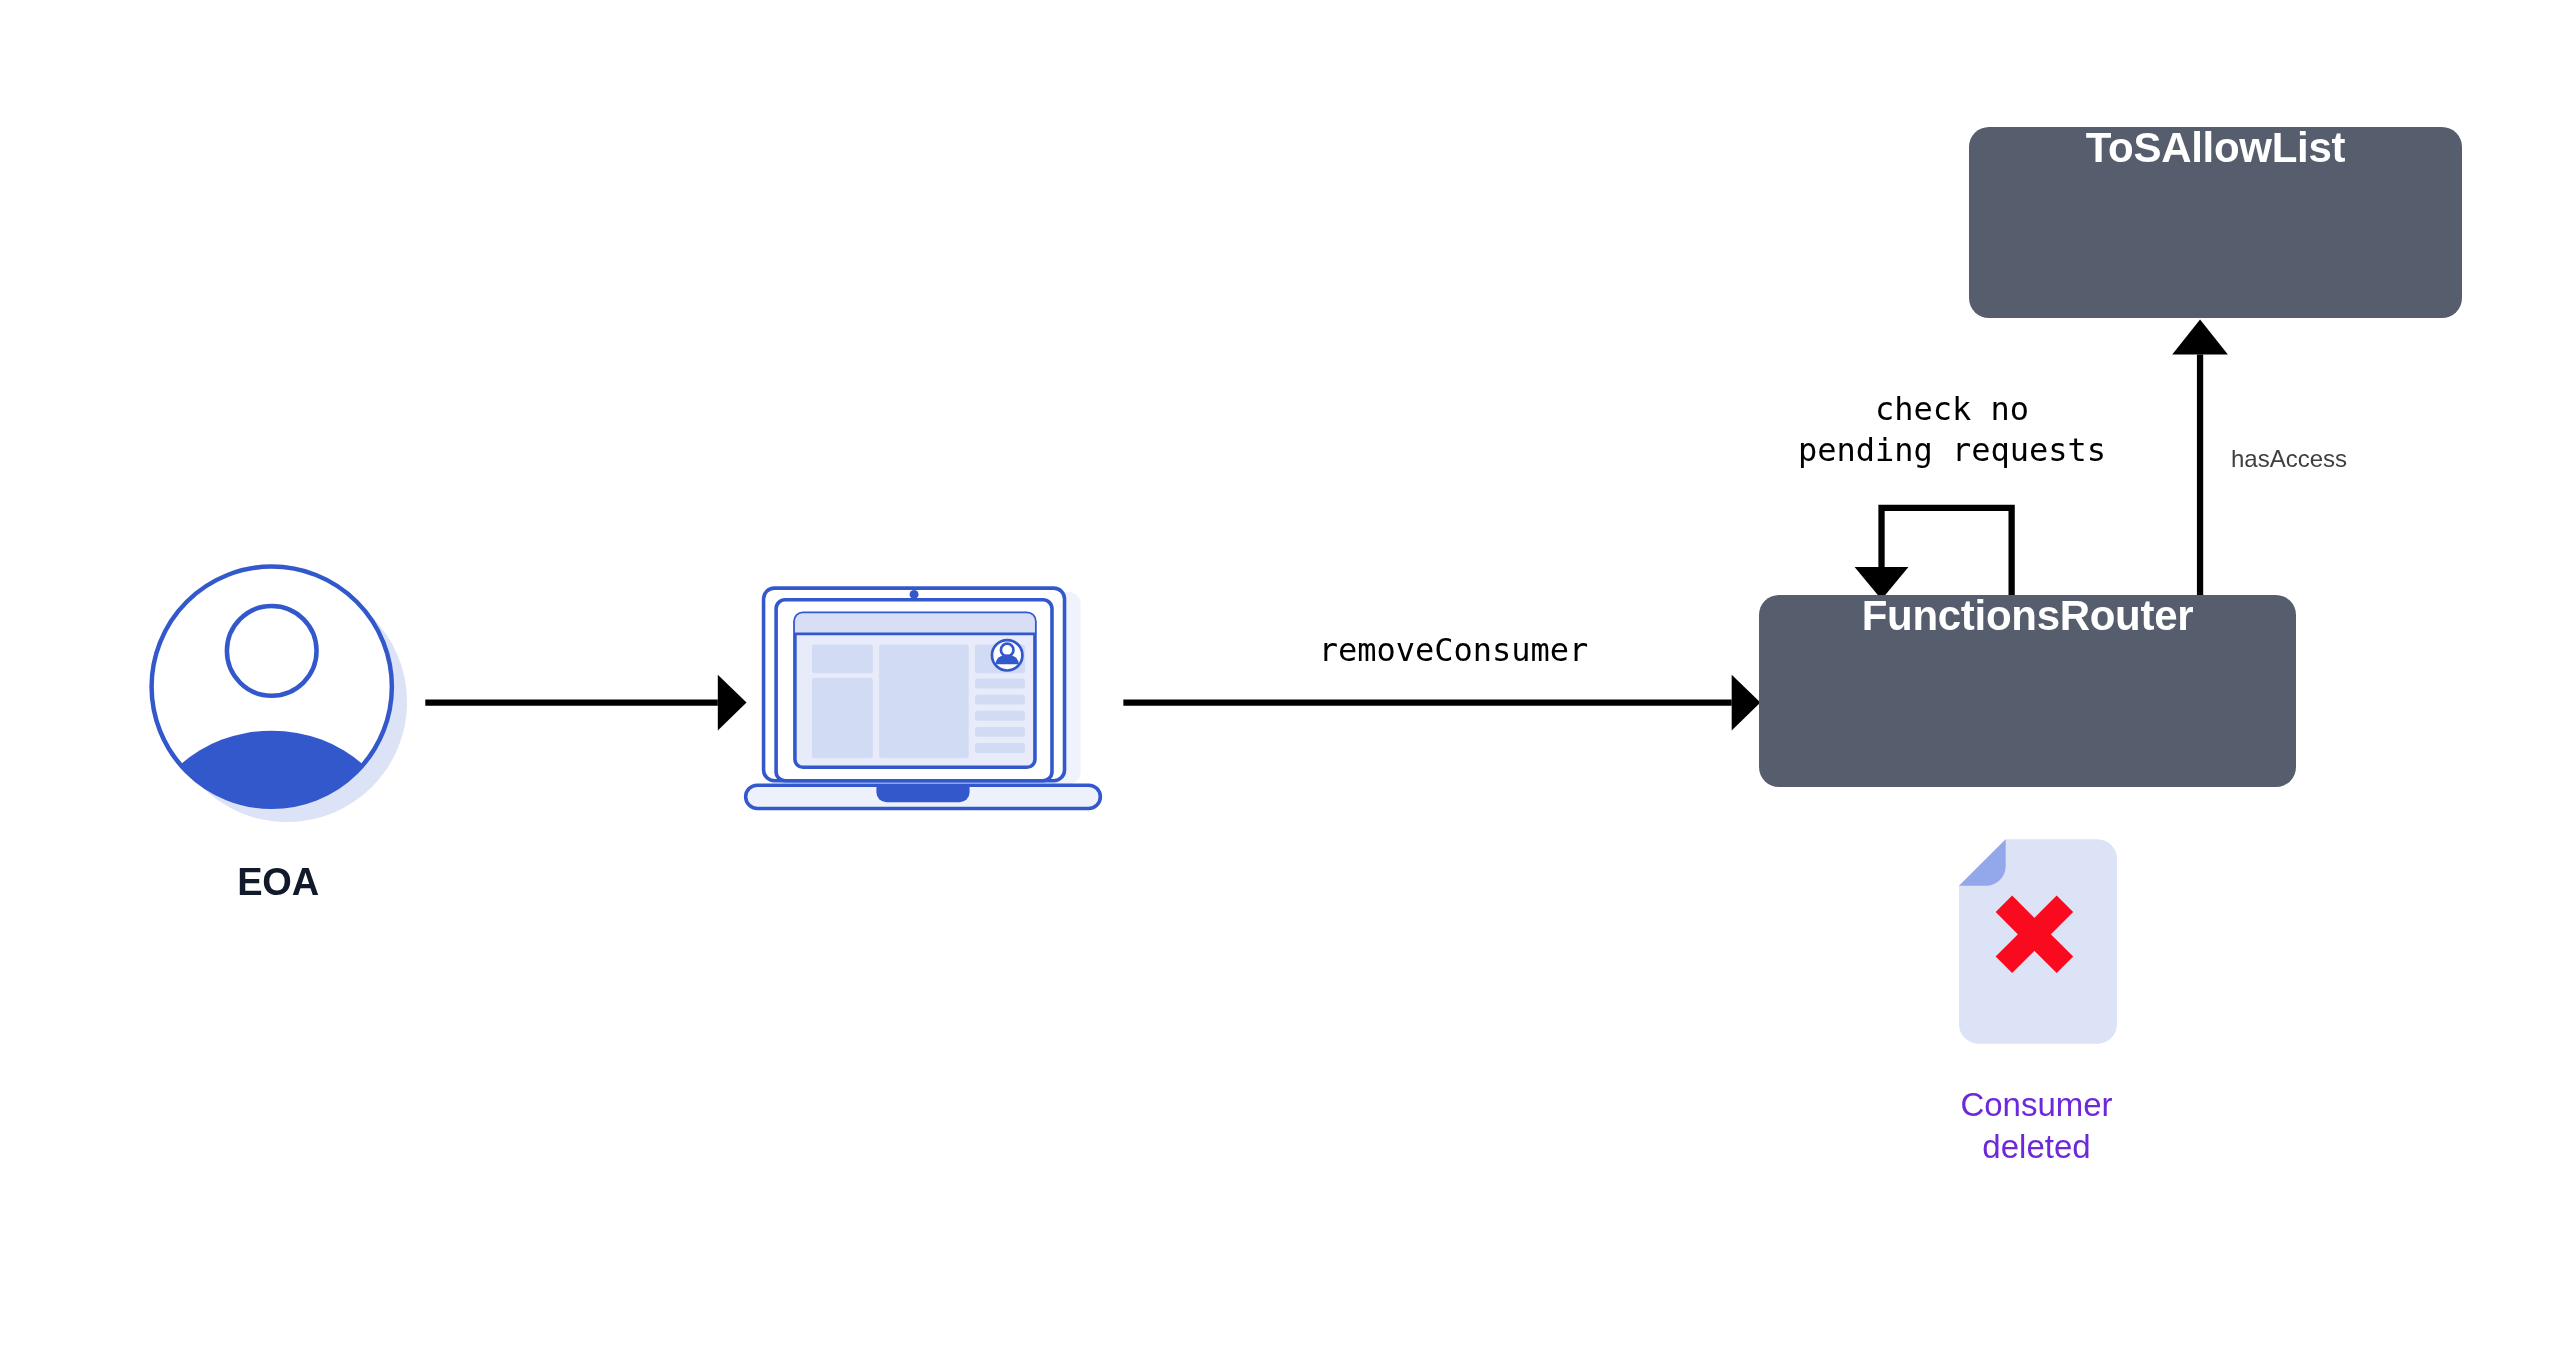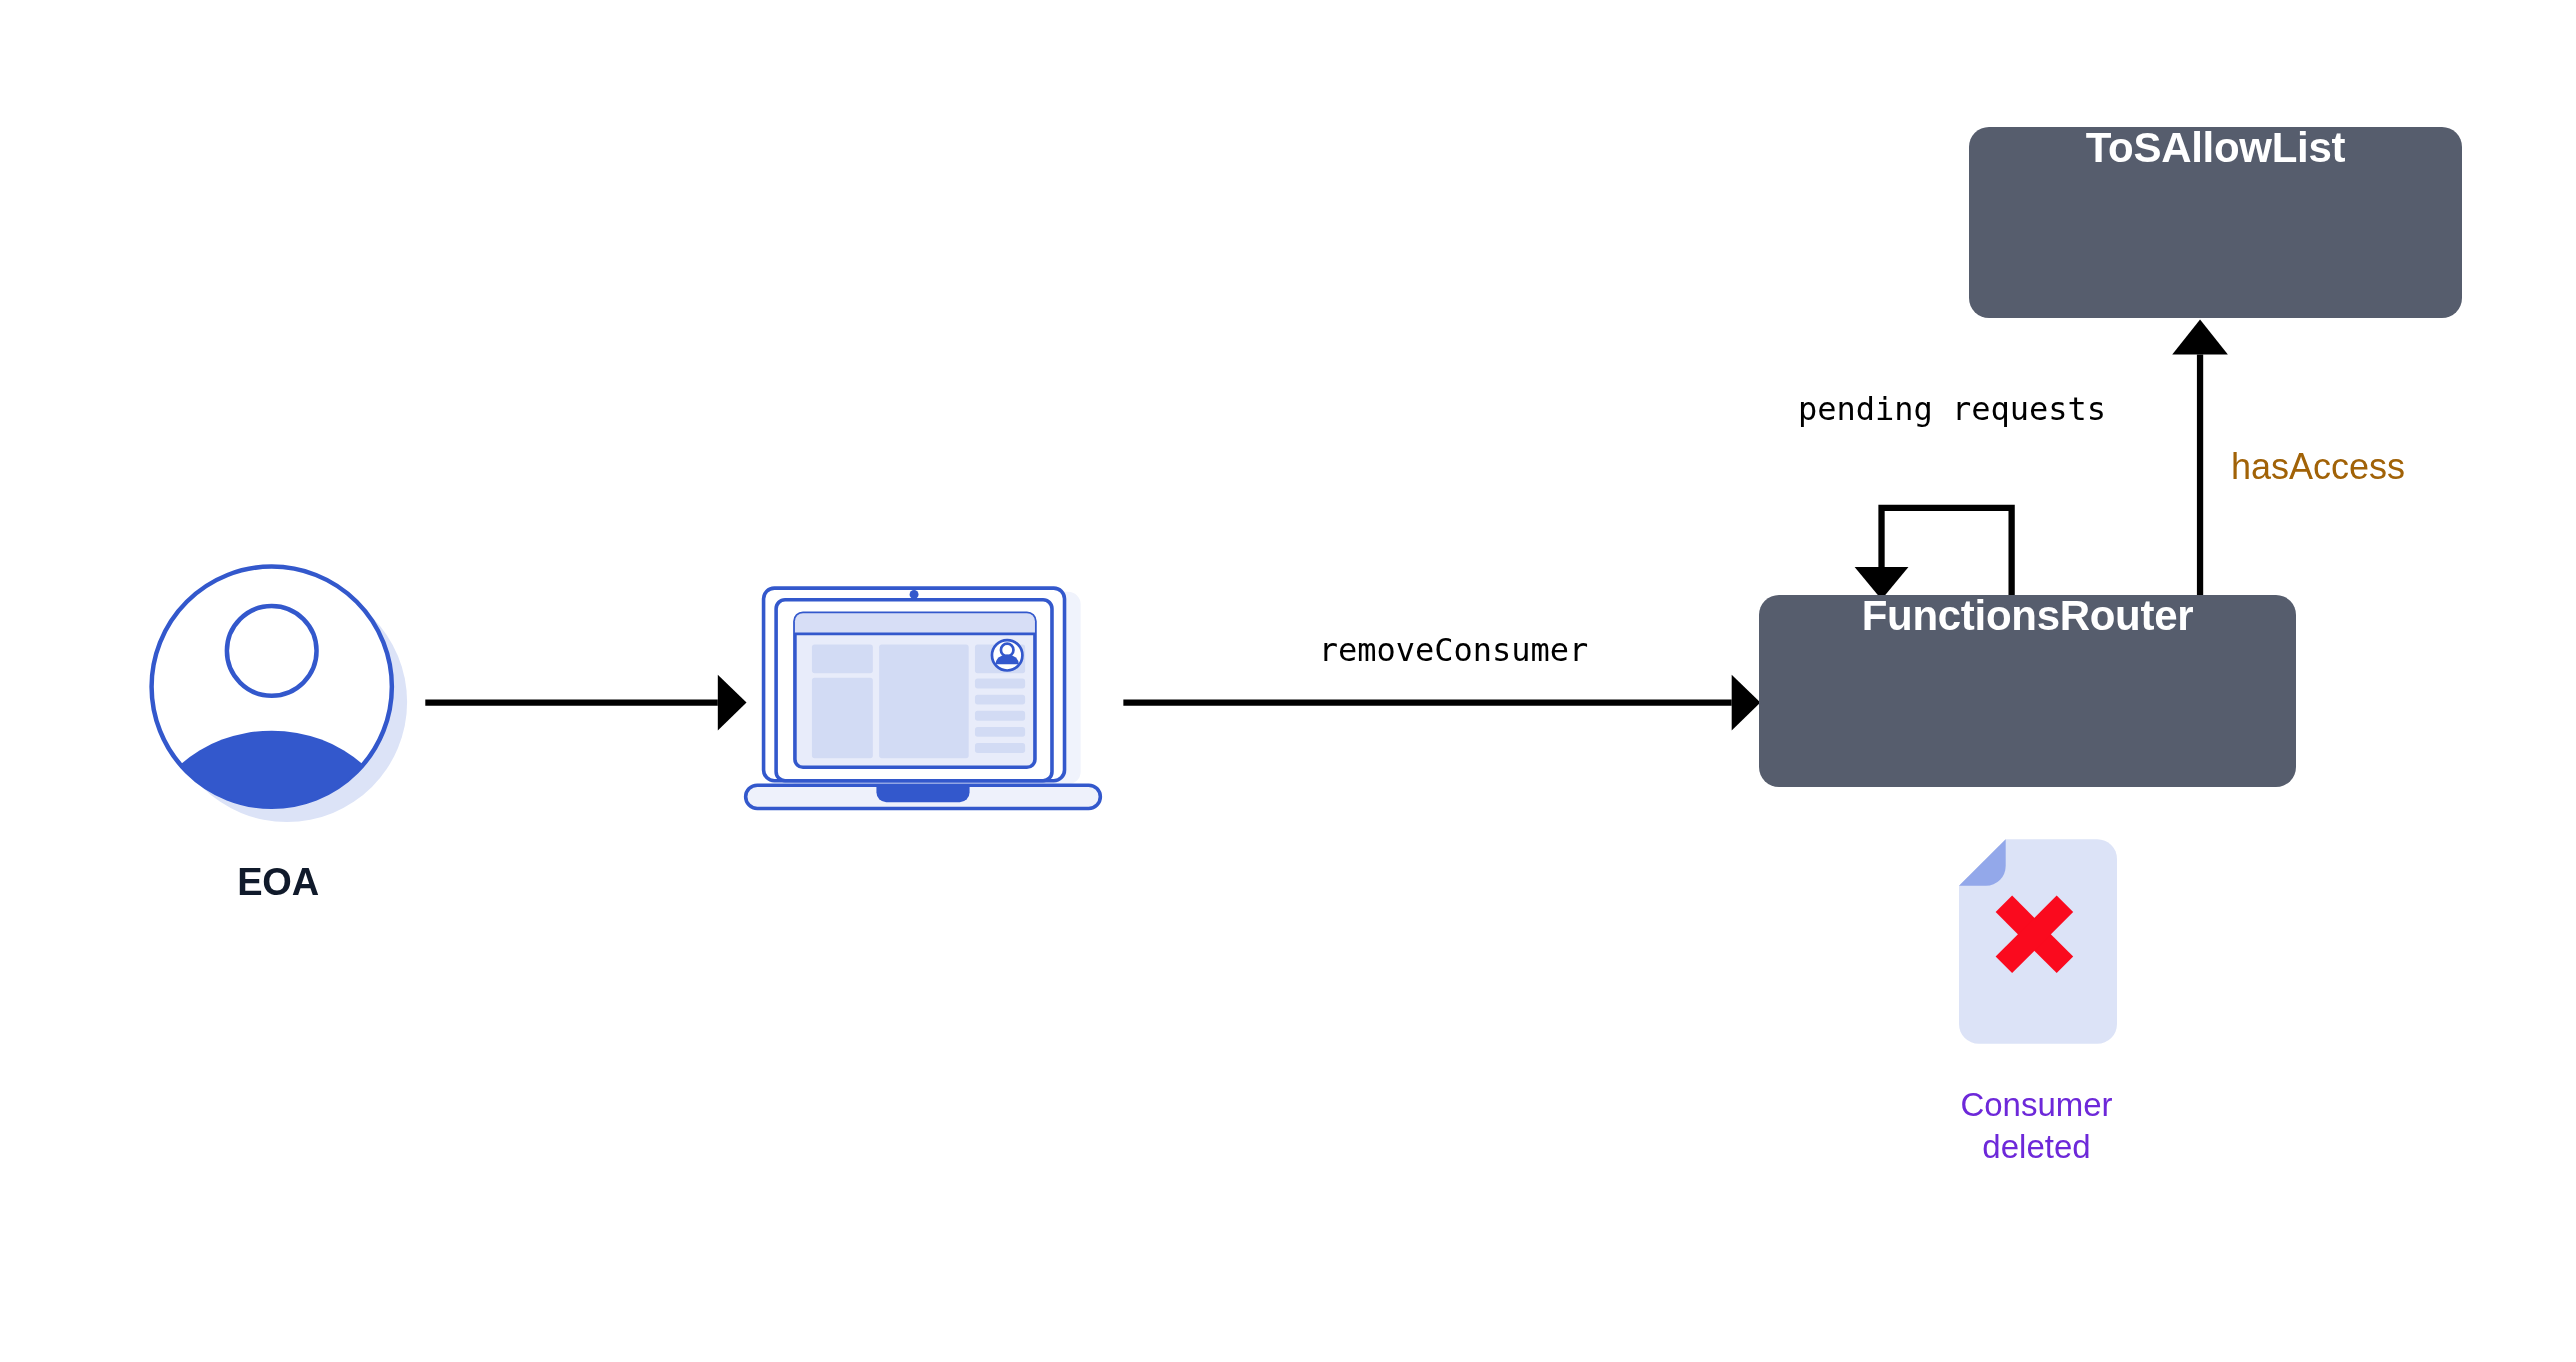--- a/index.html
+++ b/index.html
@@ -70,23 +70,23 @@
     position: absolute;
     color: #000000;
     font-family: "DejaVu Sans Mono", "Liberation Mono", monospace;
     font-size: 32px;
     line-height: 1.28;
     text-align: center;
     white-space: pre;
   }
   .edge-label-sans {
     position: absolute;
-    color: #a16207;
-    font-family: "Liberation Sans", sans-serif;
-    font-size: 36px;
+    color: #404040;
+    font-family: "Liberation Sans", sans-serif;
+    font-size: 24px;
     line-height: 1.28;
     text-align: center;
     white-space: pre;
   }
   
   .caption-sans {
     position: absolute;
     color: #6d28d9;
     font-family: "Liberation Sans", sans-serif;
     font-size: 33px;
@@ -188,20 +188,21 @@
 
       <rect x="18" y="238" width="396" height="26" rx="13" fill="#EEF1FB" stroke="#3358CC" stroke-width="4"></rect>
 
       <path d="M 164 238 h 104 a 0 0 0 0 1 0 0 v 8 a 11 11 0 0 1 -11 11 h -82 a 11 11 0 0 1 -11 -11 z" fill="#3358CC"></path>
     </svg>
   </div>
 
   <div class="edge-label-mono" style="left:1247px; top:630px; width:413px;">removeConsumer</div>
 
   <div style="position:absolute; left:1741px; top:389px; width:422px; text-align:center;">
+    <div class="edge-label-mono" style="position:static; width:100%;">check no</div>
     <div class="edge-label-mono" style="position:static; width:100%;">pending requests</div>
   </div>
 
   <div class="edge-label-sans" style="left:2231px; top:444px; width:251px; text-align:left;">hasAccess</div>
 
   <div class="contract-box" id="tos-allowlist-box">
     <span class="contract-label">ToSAllowList</span>
   </div>
 
   <div class="contract-box" id="functions-router-box">

